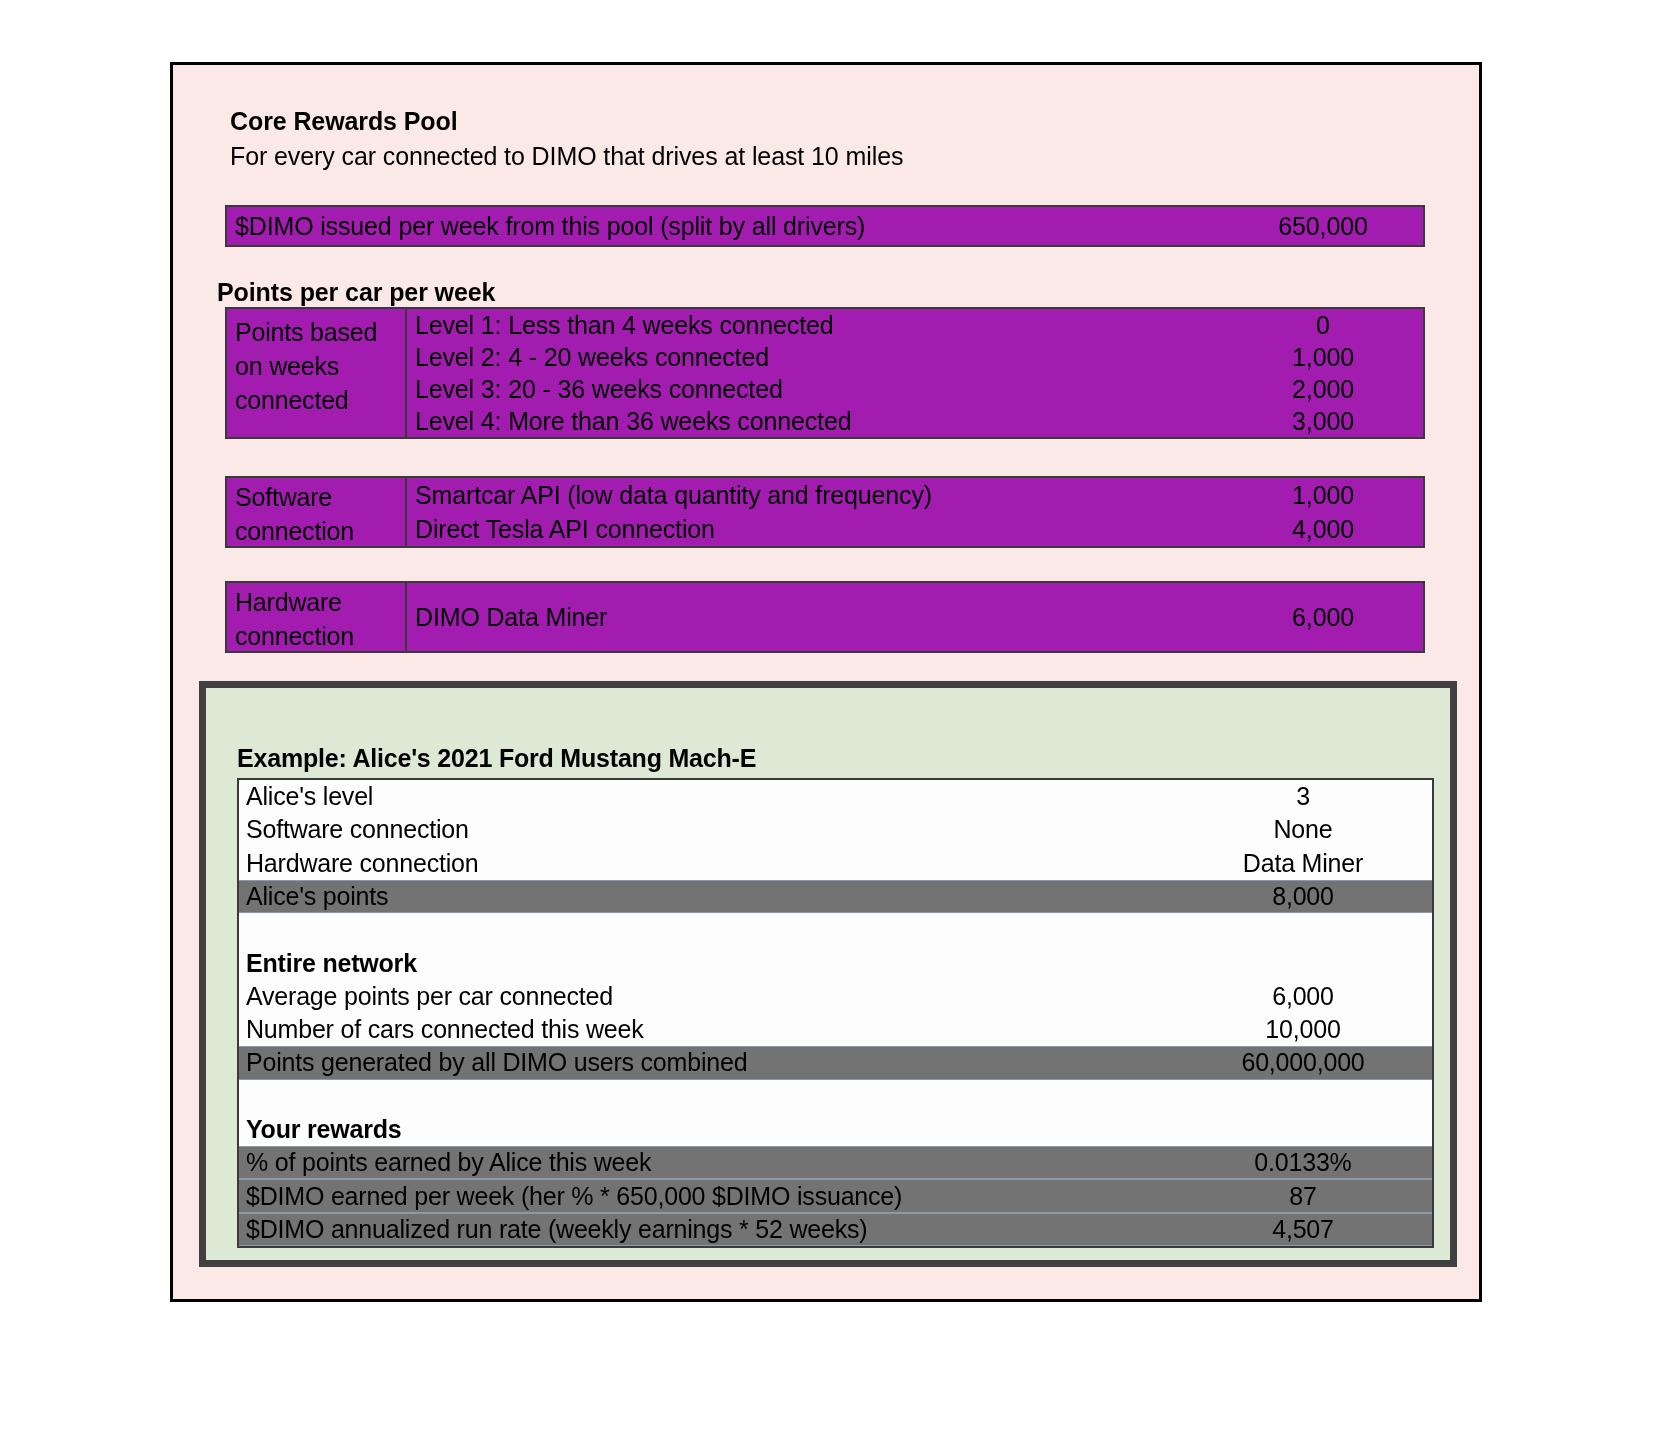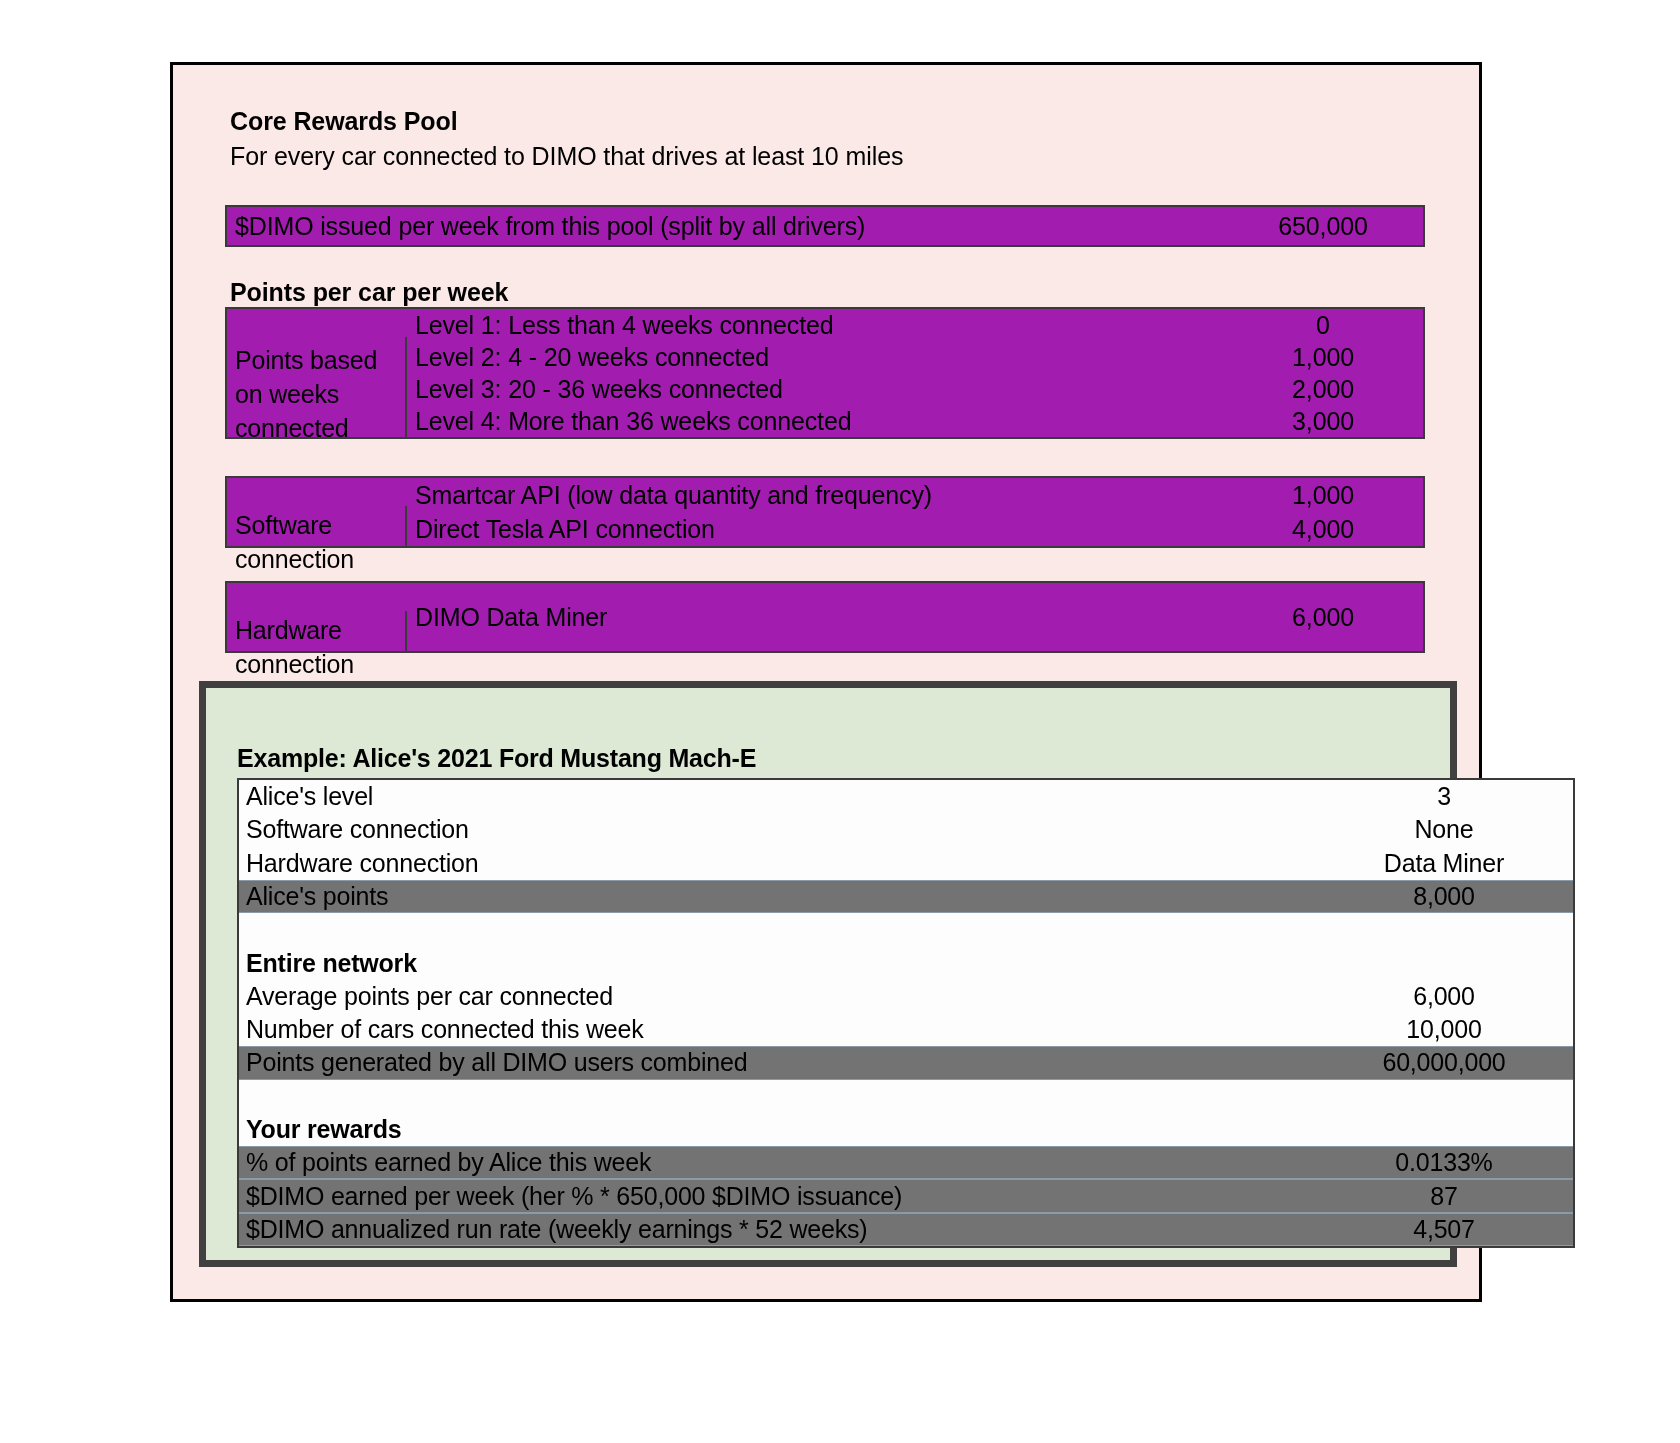--- a/index.html
+++ b/index.html
@@ -88,41 +88,40 @@
     left: 52px;
     top: 140px;
     width: 1200px;
     height: 42px;
   }
   #issuance-table .row { height: 100%; }
 
   
   .ppc-title {
     position: absolute;
-    left: 57px;
+    left: 44px;
     top: 213px;
   }
 
   
   #weeks-table {
     left: 52px;
     top: 242px;
     width: 1200px;
     height: 132px;
     display: flex;
   }
   .span-cell {
     flex: 0 0 180px;
     border-right: 2px solid #3a3a3a;
     box-sizing: border-box;
     padding: 6px 0 0 8px;
     font-size: 25px;
     line-height: 34px;
     letter-spacing: -0.2px;
-    margin-top: 28px;
   }
   .rows-wrap {
     flex: 1 1 auto;
     display: flex;
     flex-direction: column;
     justify-content: center;
   }
   .rows-wrap .row {
     height: 34px;
   }
@@ -165,21 +164,21 @@
     top: 56px;
     font-size: 25px;
     font-weight: bold;
     letter-spacing: -0.2px;
   }
 
   #example-table {
     position: absolute;
     left: 31px;
     top: 90px;
-    width: 1338px;
+    width: 1197px;
     height: 470px;
     border: 2px solid #3a3a3a;
     background: #fdfdfd;
     box-sizing: border-box;
     display: flex;
     flex-direction: column;
   }
   #example-table .erow {
     display: flex;
     align-items: center;

